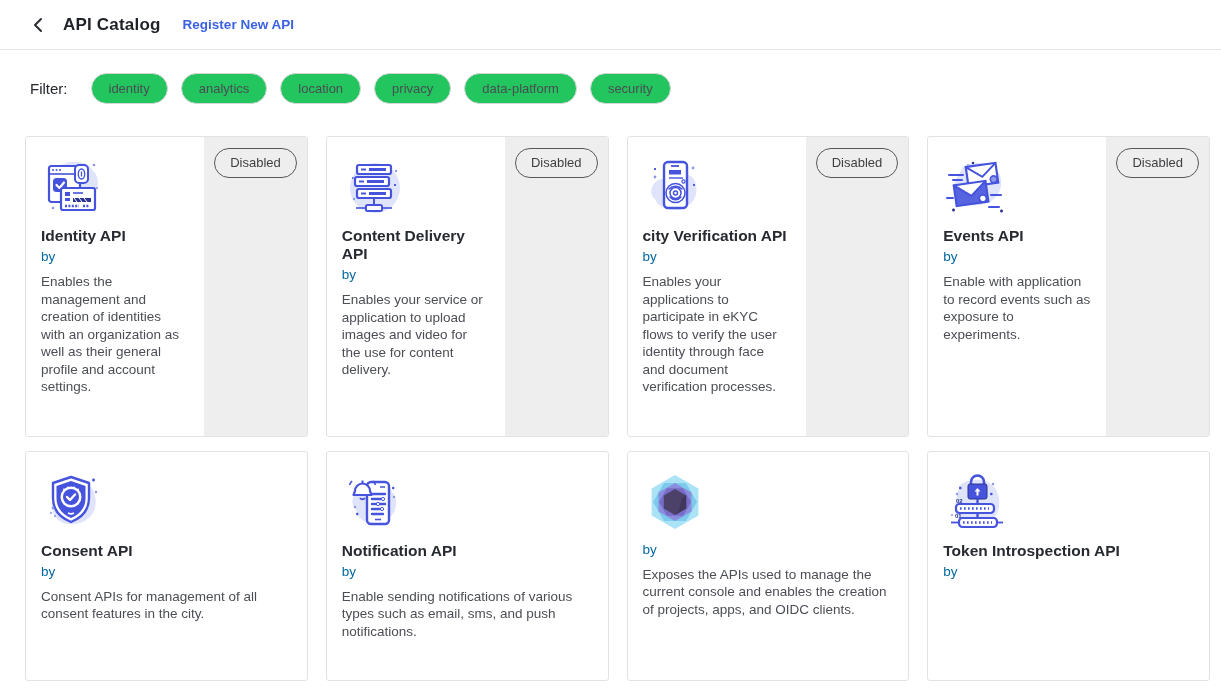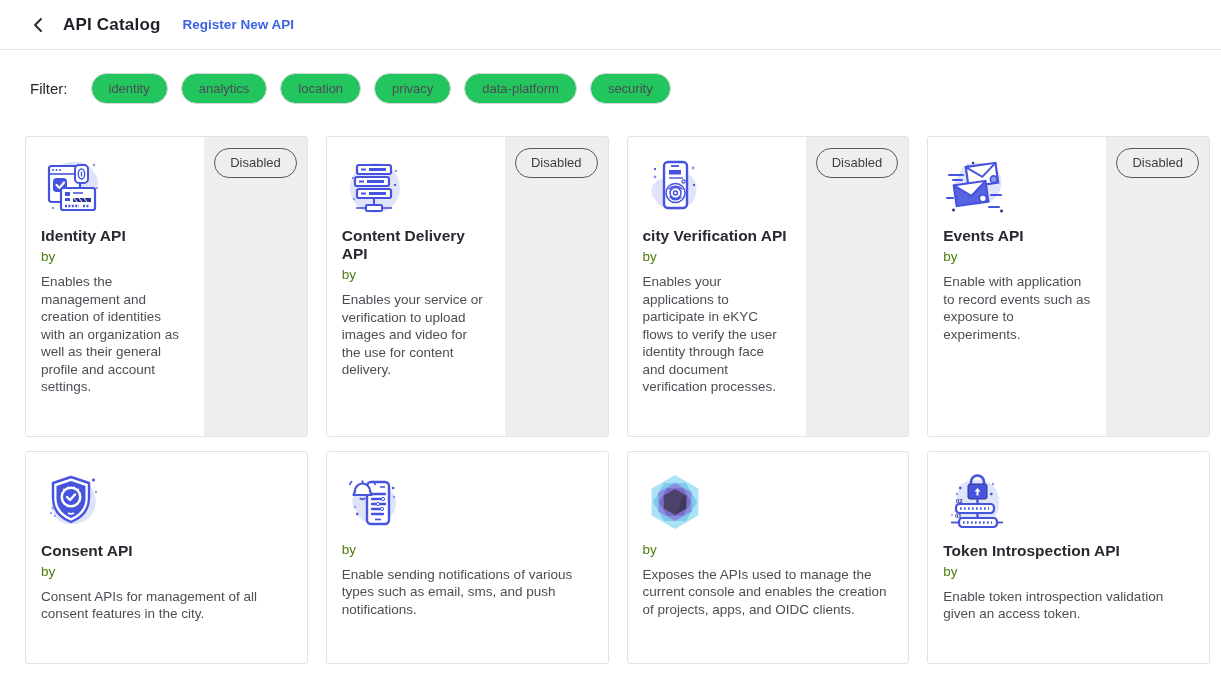--- a/index.html
+++ b/index.html
@@ -23,21 +23,21 @@
   .pill:first-of-type { margin-left: 0; }
 
   
   .grid { display: grid; grid-template-columns: repeat(4, 1fr);
     column-gap: 18px; row-gap: 14px; margin: 32px 11px 0 25px; }
   .card { border: 1px solid #e2e2e4; border-radius: 3px; background: #fff;
     display: flex; flex-direction: row; cursor: pointer; }
   .card-body { padding: 12px 16px 40px 15px; flex: 1; }
   .icon-box { width: 64px; height: 64px; margin: 6px 0 8px; }
   .card-title { font-size: 15.5px; font-weight: 700; color: #272a30; margin-top: 6px; }
-  .card-by { font-size: 13.5px; color: #4d7c0f; margin-top: 4px; }
+  .card-by { font-size: 13.5px; color: #0369a1; margin-top: 4px; }
   .card-desc { font-size: 13.5px; color: #4b4e54; line-height: 17.5px; margin-top: 9px; }
   .card-footer { background: #eeeeee; padding: 11px 10px; }
   .status-badge { display: inline-block; border: 1px solid #57585a; border-radius: 16px;
     padding: 6px 15px; font-size: 13px; color: #3e3f41; line-height: 16px; background: transparent; }
 
   svg { display: block; }
 </style>
 </head>
 <body>
 
@@ -123,21 +123,21 @@
           <line x1="14" y1="53" x2="24" y2="53" stroke="#4553dd" stroke-width="1.6"></line>
           <line x1="40" y1="53" x2="50" y2="53" stroke="#4553dd" stroke-width="1.6"></line>
           <path d="M10 23 l1.6 0 M10.8 22.2 l0 1.6" stroke="#4553dd" stroke-width="1.4"></path>
           <path d="M52 30 l2 0 M53 29 l0 2" stroke="#4553dd" stroke-width="1.4"></path>
           <circle cx="12" cy="44" r="1.2" fill="#8d97ea"></circle>
             <circle cx="54" cy="16" r="1.2" fill="#8d97ea"></circle>
         </svg>
       </div>
       <div class="card-title">Content Delivery API</div>
       <div class="card-by">by</div>
-      <div class="card-desc">Enables your service or verification to upload images and video for the use for content delivery.</div>
+      <div class="card-desc">Enables your service or application to upload images and video for the use for content delivery.</div>
     </div>
     <div class="card-footer">
       <span class="status-badge">Disabled</span>
     </div>
   </div>
 
   <div class="card">
     <div class="card-body">
       <div class="icon-box">
         <svg width="64" height="64" viewBox="0 0 64 64">
@@ -266,20 +266,21 @@
             <line x1="20.5" y1="10.5" x2="20.5" y2="13" stroke="#4553dd" stroke-width="2"></line>
             <path d="M10 11 a12 12 0 0 0 -2.5 4" fill="none" stroke="#4553dd" stroke-width="1.6"></path>
             <path d="M31 11 a12 12 0 0 1 2.5 4" fill="none" stroke="#4553dd" stroke-width="1.6"></path>
           </g>
           <circle cx="13" cy="37" r="1.2" fill="#8d97ea"></circle>
           <path d="M14 44 l2.4 0 M15.2 42.8 l0 2.4" stroke="#4553dd" stroke-width="1.4"></path>
           <path d="M50 18 l2.4 0 M51.2 16.8 l0 2.4" stroke="#4553dd" stroke-width="1.4"></path>
           <circle cx="52" cy="27" r="1.2" fill="#8d97ea"></circle>
         </svg>
       </div>
+      <div class="card-title">Notification API</div>
       <div class="card-by">by</div>
       <div class="card-desc">Enable sending notifications of various types such as email, sms, and push notifications.</div>
     </div>
 
   </div>
 
   <div class="card">
     <div class="card-body">
       <div class="icon-box">
         <svg width="64" height="64" viewBox="0 0 64 64">
@@ -317,18 +318,17 @@
           <line x1="54" y1="52.5" x2="60" y2="52.5" stroke="#4553dd" stroke-width="1.8"></line>
           <path d="M16 18 l2.6 0 M17.3 16.7 l0 2.6" stroke="#4553dd" stroke-width="1.5"></path>
           <path d="M47 24 l2.6 0 M48.3 22.7 l0 2.6" stroke="#4553dd" stroke-width="1.5"></path>
           <circle cx="14" cy="24" r="1.2" fill="#8d97ea"></circle>
             <circle cx="50" cy="14" r="1.2" fill="#8d97ea"></circle>
           <circle cx="9" cy="45" r="1" fill="#8d97ea"></circle>
         </svg>
       </div>
       <div class="card-title">Token Introspection API</div>
       <div class="card-by">by</div>
-      <div class="card-desc">Enable token introspection validation given an access token.</div>
     </div>
 
   </div>
 
 </div>
 
 </body></html>

